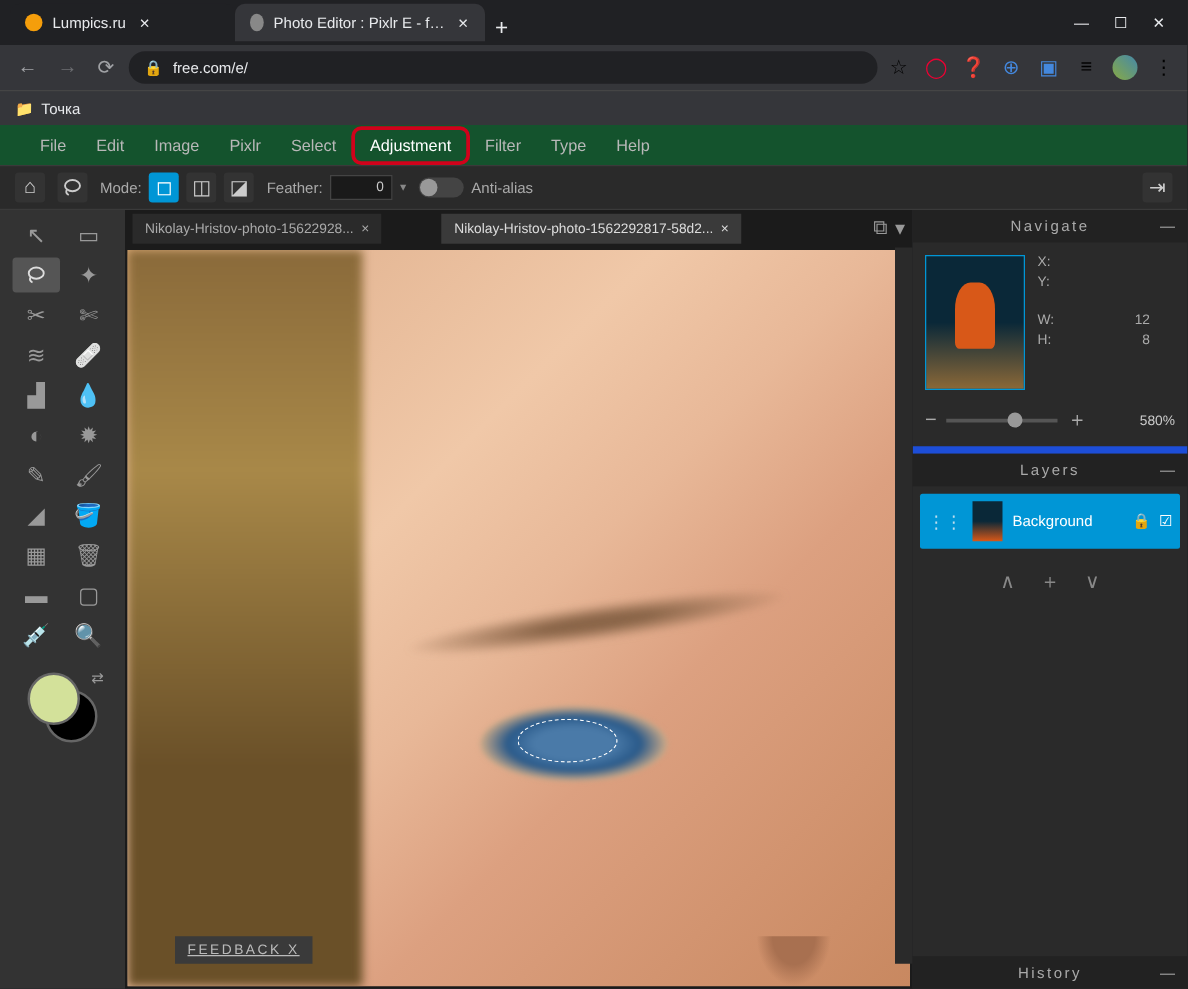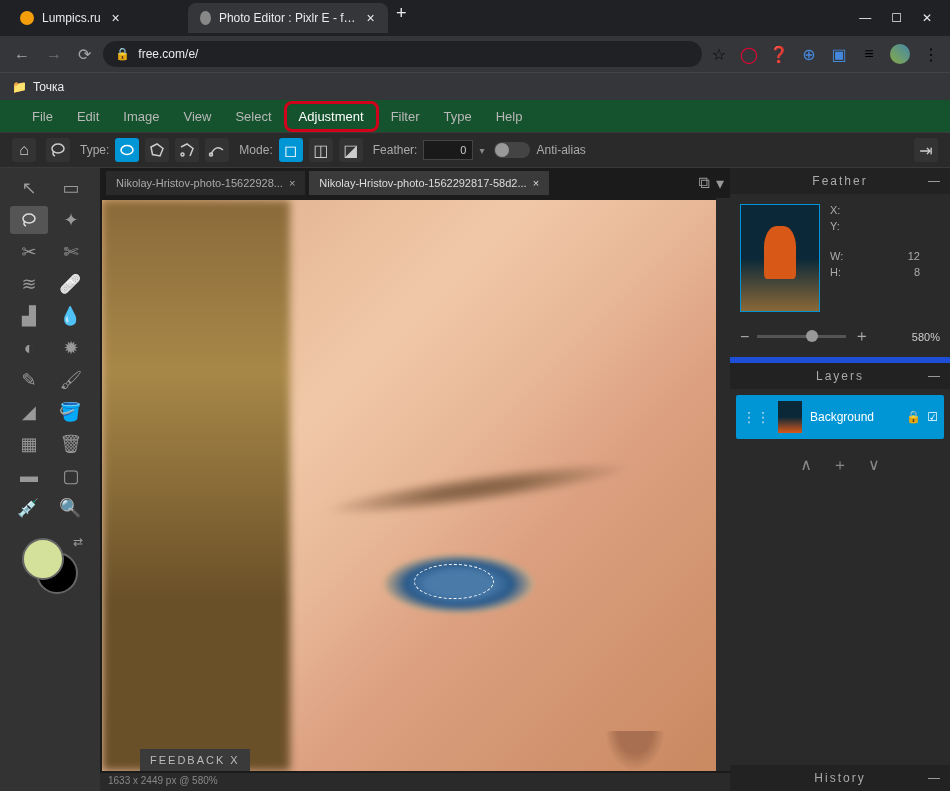--- a/index.html
+++ b/index.html
@@ -1,20 +1,20 @@
 <!DOCTYPE html>
 <html><head>
 <meta charset="utf-8">
 <style>
 * { margin:0; padding:0; box-sizing:border-box; font-family:Arial,sans-serif; user-select:none; }
 body { background:#2c2f33; width:950px; height:791px; overflow:hidden; }
 
 
 .browser-top { background:#202124; height:36px; display:flex; align-items:center; padding:0 8px; }
-.tabs-bar { display:flex; align-items:flex-start; gap:0; flex:1; }
+.tabs-bar { display:flex; align-items:flex-end; gap:0; flex:1; }
 .tab { background:#35363a; color:#e8eaed; font-size:12px; padding:8px 12px; border-radius:8px 8px 0 0; display:flex; align-items:center; gap:8px; min-width:180px; max-width:200px; }
 .tab.inactive { background:#202124; }
 .tab-favicon { width:14px; height:14px; border-radius:50%; }
 .tab-close { width:14px; height:14px; display:flex; align-items:center; justify-content:center; color:#e8eaed; font-size:14px; }
 .new-tab { color:#e8eaed; font-size:18px; padding:0 8px; }
 .window-controls { display:flex; gap:20px; color:#e8eaed; font-size:12px; padding-right:10px; }
 
 .url-bar { background:#35363a; height:36px; display:flex; align-items:center; padding:0 10px; gap:8px; }
 .nav-btn { color:#e8eaed; font-size:16px; padding:4px; opacity:0.6; }
 .url-input { flex:1; background:#202124; border-radius:14px; padding:6px 12px; color:#e8eaed; font-size:12px; display:flex; align-items:center; gap:8px; }
@@ -46,31 +46,31 @@
 .tool { width:38px; height:28px; display:flex; align-items:center; justify-content:center; color:#999; font-size:18px; border-radius:3px; }
 .tool.active { background:#555; color:#ddd; }
 .color-swatches { margin-top:12px; position:relative; width:56px; height:56px; align-self:center; }
 .swatch-fg { width:42px; height:42px; border-radius:50%; background:#d3e19a; border:2px solid #666; position:absolute; top:0; left:0; z-index:2; }
 .swatch-bg { width:42px; height:42px; border-radius:50%; background:#000; border:2px solid #666; position:absolute; bottom:0; right:0; }
 .swap-icon { position:absolute; top:-3px; right:-5px; color:#999; font-size:12px; }
 
 .canvas-area { flex:1; background:#1b1b1b; display:flex; flex-direction:column; position:relative; }
 .doc-tabs { height:30px; display:flex; align-items:center; padding:0 6px; gap:4px; }
 .doc-tab { background:#2a2a2a; color:#aaa; font-size:11px; padding:6px 10px; display:flex; gap:6px; align-items:center; }
-.doc-tab.active { background:#3a3a3a; color:#ddd; }
+.doc-tab.active { background:#3a3a3a; color:#ddd;margin-left:44px; }
 .doc-tabs-right { margin-left:auto; display:flex; gap:6px; color:#999; }
 .canvas { flex:1; background:linear-gradient(135deg,#d9a876 0%,#e5b896 15%,#f0c8a8 35%,#e8b898 50%,#dca080 65%,#c88860 100%); position:relative; overflow:hidden; margin:2px; }
 .eyebrow { position:absolute; top:48%; left:35%; width:50%; height:30px; background:radial-gradient(ellipse,#8a6548 20%,transparent 70%); transform:rotate(-8deg); filter:blur(3px); }
 .eye-area { position:absolute; top:62%; left:45%; width:150px; height:60px; }
 .eye-white { width:100%; height:100%; background:radial-gradient(ellipse,#4a7aa8 30%,#2a5a8a 50%,#c8a888 70%); border-radius:50%; filter:blur(2px); }
 .selection-marquee { position:absolute; top:10px; left:30px; width:80px; height:35px; border:1px dashed #fff; border-radius:50%; }
 .hair { position:absolute; top:0; left:0; width:30%; height:100%; background:linear-gradient(180deg,#8a6a3a 0%,#a88848 30%,#6a5028 70%); filter:blur(4px); }
 .nose-shadow { position:absolute; bottom:0; right:10%; width:60px; height:40px; background:radial-gradient(ellipse at top,#a87050 40%,transparent 70%); }
 .scrollbar-v { position:absolute; right:0; top:30px; bottom:20px; width:14px; background:#2a2a2a; }
-.feedback { position:absolute; bottom:20px; left:40px; background:#3a3a3a; color:#bbb; font-size:11px; padding:5px 10px; letter-spacing:2px; }
+.feedback { position:absolute; bottom:20px; left:40px; background:#3a3a3a; color:#bbb; font-size:11px; padding:5px 10px; letter-spacing:2px;text-decoration:underline; }
 .status-bar { height:18px; background:#2a2a2a; color:#888; font-size:10px; padding:2px 8px; }
 
 .right-panels { width:220px; background:#2a2a2a; display:flex; flex-direction:column; }
 .panel-header { background:#222; color:#aaa; font-size:12px; letter-spacing:2px; padding:6px 10px; display:flex; align-items:center; justify-content:center; position:relative; }
 .panel-collapse { position:absolute; right:8px; color:#aaa; }
 .nav-panel { padding:10px; display:flex; gap:10px; }
 .nav-thumb { width:80px; height:108px; background:linear-gradient(180deg,#0a2838 50%,#8a6838 100%); border:1px solid #0096d6; position:relative; }
 .nav-thumb::after { content:""; position:absolute; top:20%; left:30%; width:40%; height:50%; background:#d85818; border-radius:40% 40% 10% 10%; }
 .nav-info { color:#aaa; font-size:11px; display:flex; flex-direction:column; gap:4px; }
 .nav-info-row { display:flex; justify-content:space-between; width:90px; }
@@ -136,61 +136,36 @@
 
 <div class="bookmarks-bar">
   <span style="color:#f5c542">📁</span>
   <span>Точка</span>
 </div>
 
 <div class="app-menubar">
   <div class="menu-item">File</div>
   <div class="menu-item">Edit</div>
   <div class="menu-item">Image</div>
-  <div class="menu-item">View</div>
+  <div class="menu-item">Pixlr</div>
   <div class="menu-item">Select</div>
   <div class="menu-item highlighted">Adjustment</div>
   <div class="menu-item">Filter</div>
   <div class="menu-item">Type</div>
   <div class="menu-item">Help</div>
 </div>
 
 <div class="toolbar">
   <span class="tb-btn">⌂</span>
   <span class="tb-btn">
       <svg viewBox="0 0 24 24" fill="none" stroke="currentColor" stroke-width="2">
         <ellipse cx="12" cy="10" rx="8" ry="6"></ellipse>
         <path d="M6 14 Q4 18 8 20"></path>
       </svg>
     </span>
-  <div class="tb-group">
-    <span class="tb-label">Type:</span>
-    <span class="tb-btn active">
-        <svg viewBox="0 0 24 24" fill="none" stroke="currentColor" stroke-width="2">
-          <ellipse cx="12" cy="12" rx="8" ry="6"></ellipse>
-        </svg>
-      </span>
-    <span class="tb-btn">
-        <svg viewBox="0 0 24 24" fill="none" stroke="currentColor" stroke-width="2">
-          <path d="M4 8 L12 4 L20 10 L16 20 L6 18 Z"></path>
-        </svg>
-      </span>
-    <span class="tb-btn">
-        <svg viewBox="0 0 24 24" fill="none" stroke="currentColor" stroke-width="2">
-          <path d="M4 8 L12 4 L20 10 L16 20"></path>
-          <circle cx="6" cy="18" r="2"></circle>
-        </svg>
-      </span>
-    <span class="tb-btn">
-        <svg viewBox="0 0 24 24" fill="none" stroke="currentColor" stroke-width="2">
-          <path d="M4 18 Q10 4 20 12"></path>
-          <circle cx="4" cy="18" r="2"></circle>
-        </svg>
-      </span>
-  </div>
   <div class="tb-group">
     <span class="tb-label">Mode:</span>
     <span class="tb-btn active">◻</span>
     <span class="tb-btn">◫</span>
     <span class="tb-btn">◪</span>
   </div>
   <div class="tb-group">
     <span class="tb-label">Feather:</span>
     <input class="tb-input" value="0" style="">
     <span style="color:#888;font-size:10px">▾</span>
@@ -279,26 +254,25 @@
       <div class="hair"></div>
       <div class="eyebrow"></div>
       <div class="eye-area">
         <div class="eye-white"></div>
         <div class="selection-marquee"></div>
       </div>
       <div class="nose-shadow"></div>
     </div>
     <div class="scrollbar-v"></div>
     <div class="feedback">FEEDBACK   X</div>
-    <div class="status-bar">1633 x 2449 px @ 580%</div>
   </div>
 
   <div class="right-panels">
     <div class="panel-header">
-      <span>Feather</span>
+      <span>Navigate</span>
       <span class="panel-collapse">—</span>
     </div>
     <div class="nav-panel">
       <div class="nav-thumb"></div>
       <div class="nav-info">
         <div class="nav-info-row">
             <span>X:</span>
             <span></span>
           </div>
         <div class="nav-info-row">

